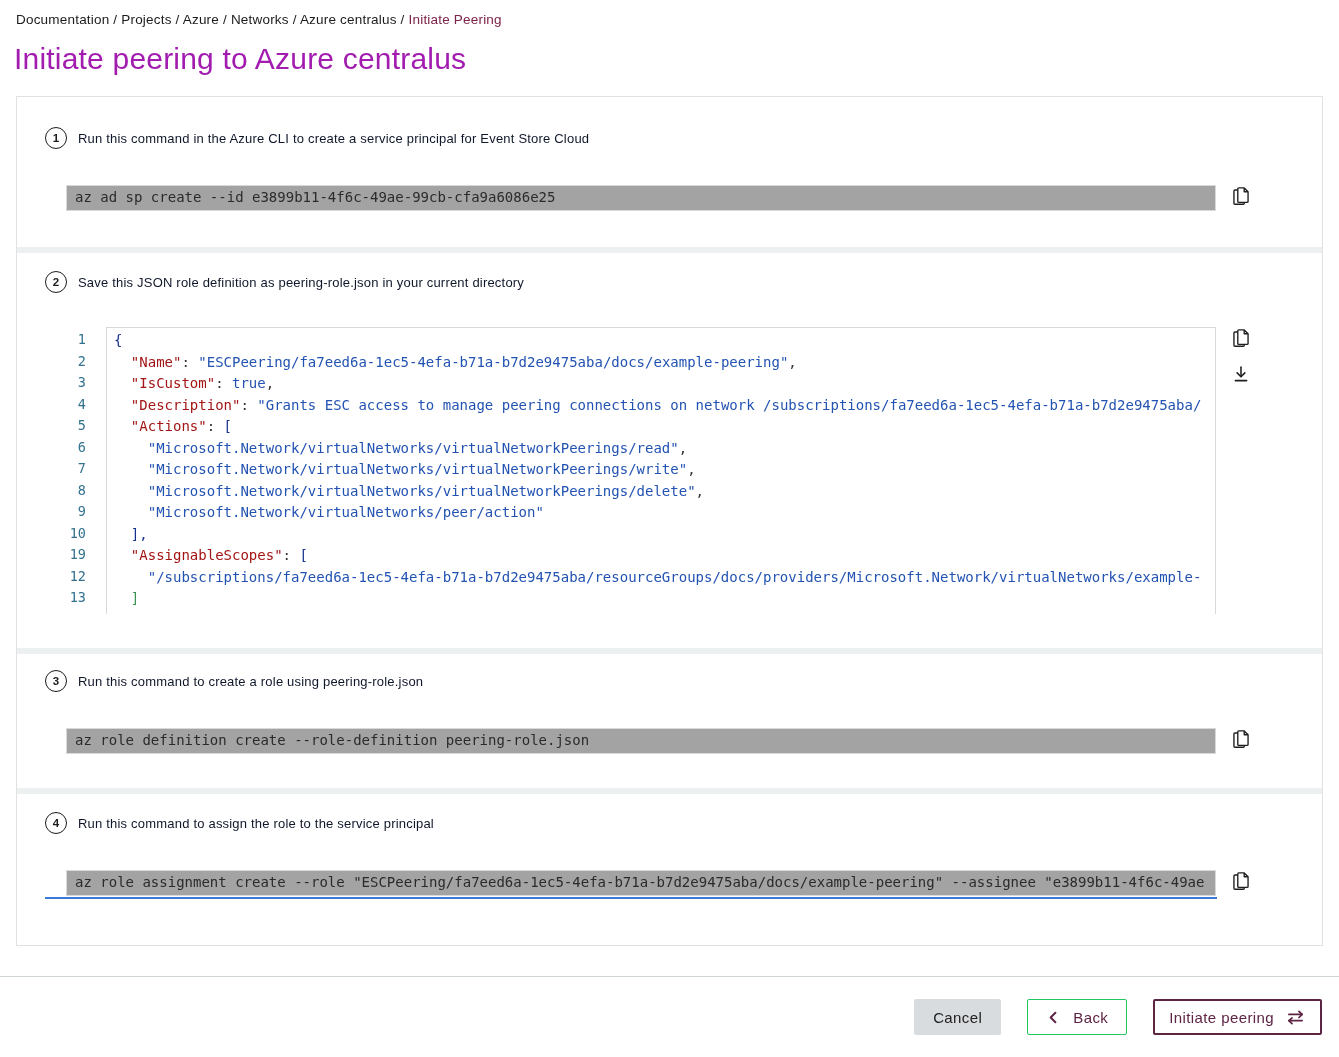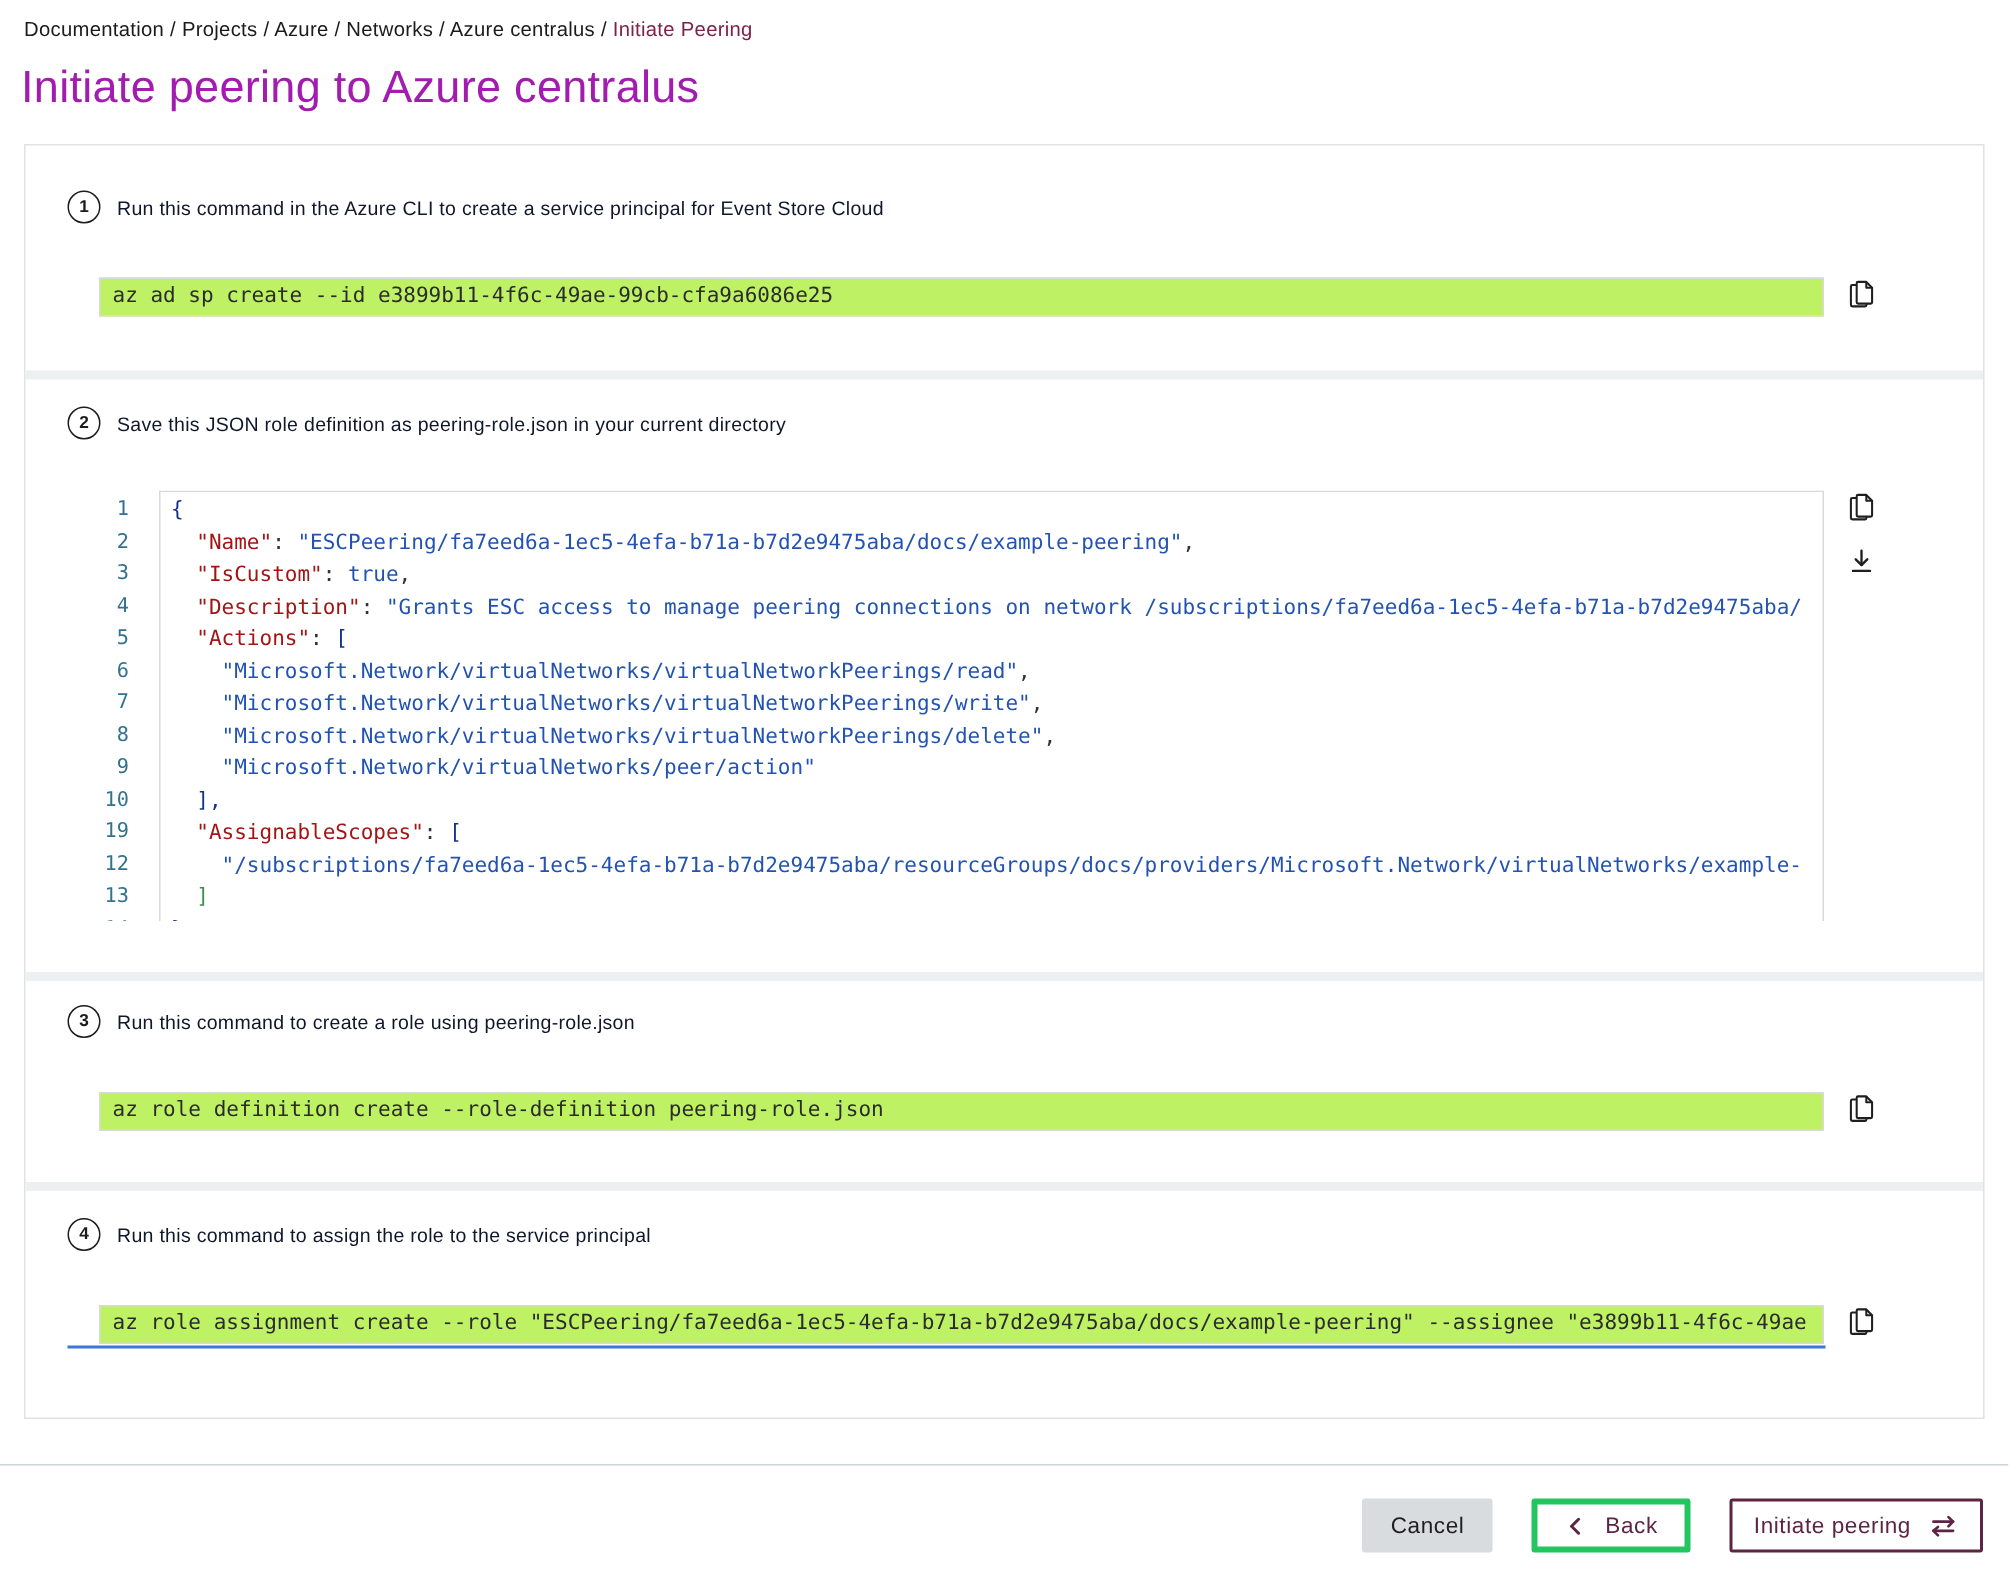--- a/index.html
+++ b/index.html
@@ -24,21 +24,21 @@
   .sec3 { padding-top:16px; padding-bottom:34px; }
   .sec4 { padding-top:18px; padding-bottom:46px; }
 
   
   .step-row { display:flex; align-items:center; gap:11px; margin:0 28px; }
   .step-circle { width:22px; height:22px; border:1.5px solid #1c1c1c; border-radius:50%; display:flex; align-items:center; justify-content:center; font-size:11.5px; font-weight:bold; flex:0 0 auto; }
   .step-label { font-size:13px; color:#0f172a; letter-spacing:.2px; }
 
   
   .code-row { display:flex; align-items:flex-start; gap:14px; margin:36px 70px 0 49px; }
-  .cmd-field { flex:1; height:26px; border:1px solid #d9d9d9; background:#bef264; padding:3px 8px;
+  .cmd-field { flex:1; height:26px; border:1px solid #d9d9d9; background:#a3a3a3; padding:3px 8px;
                font-family:"DejaVu Sans Mono", monospace; font-size:14px; color:#2b2b2b;
                white-space:pre; overflow:hidden; }
   .icon-col { display:flex; flex-direction:column; gap:14px; width:22px; flex:0 0 auto; }
   .icon-btn { width:22px; height:22px; padding:0; border:none; background:transparent; cursor:pointer; }
   .icon-btn svg { display:block; }
   .focus-underline { height:2px; background:#3b78d8; margin:1px 105px 0 28px; }
 
   
   .editor-row { display:flex; align-items:flex-start; gap:14px; margin:34px 70px 0 28px; }
   .editor { flex:1; display:flex; height:287px; overflow:hidden; }
@@ -55,21 +55,21 @@
   .t-brace { color:#16328c; }
   .t-pun   { color:#333333; }
   .t-green { color:#3d9150; }
 
   
   .footer-divider { border:none; border-top:1px solid #cfd5d6; margin:30px 0 0 0; }
   .footer-actions { display:flex; justify-content:flex-end; align-items:center; gap:26px; margin-top:22px; padding-right:17px; }
   .btn { font-family:"Liberation Sans", sans-serif; font-size:15px; letter-spacing:.4px; height:36px;
          display:inline-flex; align-items:center; justify-content:center; cursor:pointer; border-radius:2px; }
   .btn-cancel { background:#d9dcde; border:none; color:#202020; padding:0 19px; }
-  .btn-back { background:#fff; border:4px solid #22c55e; color:#5e2444; padding:0 18px; gap:12px; font-weight:500; }
+  .btn-back { background:#fff; border:1px solid #22c55e; color:#5e2444; padding:0 18px; gap:12px; font-weight:500; }
   .btn-initiate { background:#fff; border:2px solid #5e2444; color:#5e2444; padding:0 14px; gap:11px; font-weight:500; }
 </style>
 </head>
 <body>
 
 <nav class="breadcrumb"><span class="crumb">Documentation</span><span class="bc-sep"> / </span><span class="crumb">Projects</span><span class="bc-sep"> / </span><span class="crumb">Azure</span><span class="bc-sep"> / </span><span class="crumb">Networks</span><span class="bc-sep"> / </span><span class="crumb">Azure centralus</span><span class="bc-sep"> / </span><span class="crumb current">Initiate Peering</span></nav>
 
 <h1 class="page-title">Initiate peering to Azure centralus</h1>
 
 <div class="card">

